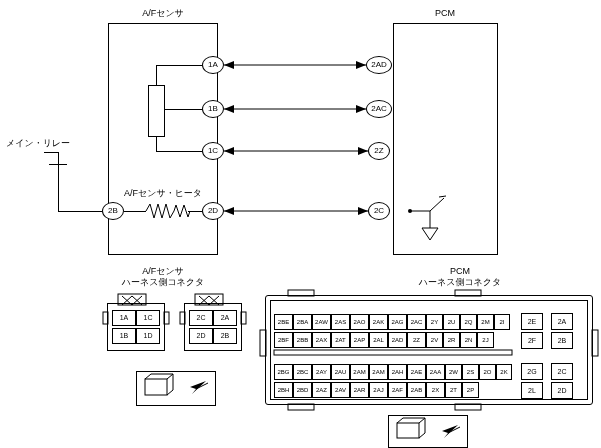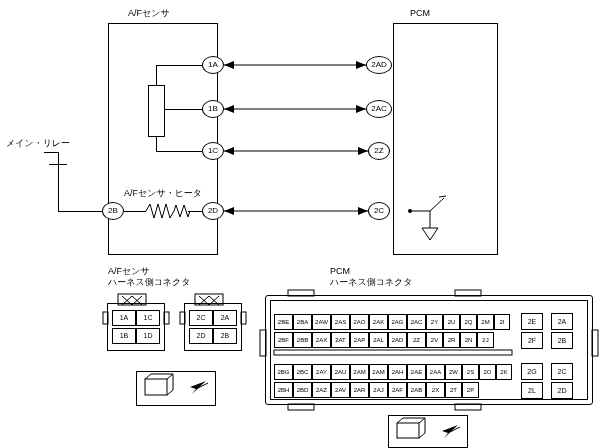--- a/index.html
+++ b/index.html
@@ -1,19 +1,19 @@
 <!DOCTYPE html>
 <html><head>
 <meta charset="utf-8">
 <style>
   html,body{margin:0;padding:0;background:#ffffff;}
   body{width:601px;height:448px;position:relative;font-family:"Liberation Sans",sans-serif;color:#000;overflow:hidden;}
   .abs{position:absolute;}
   .lbl{font-size:9px;line-height:11px;white-space:nowrap;}
-  .lbl.c{}
+  .lbl.c{text-align:center;}
   .box{position:absolute;border:1px solid #000;background:#fff;box-sizing:border-box;}
   .hline{position:absolute;height:0;border-top:1px solid #000;}
   .vline{position:absolute;width:0;border-left:1px solid #000;}
   .pin{position:absolute;border:1px solid #000;border-radius:50%;background:#fff;
        font-size:8px;text-align:center;box-sizing:border-box;}
   .pin span{display:block;}
   .cell{position:absolute;border:1px solid #000;background:#fff;box-sizing:border-box;
         font-size:6px;text-align:center;overflow:hidden;white-space:nowrap;}
   .cell.big{font-size:7px;}
   svg{position:absolute;left:0;top:0;overflow:visible;}

